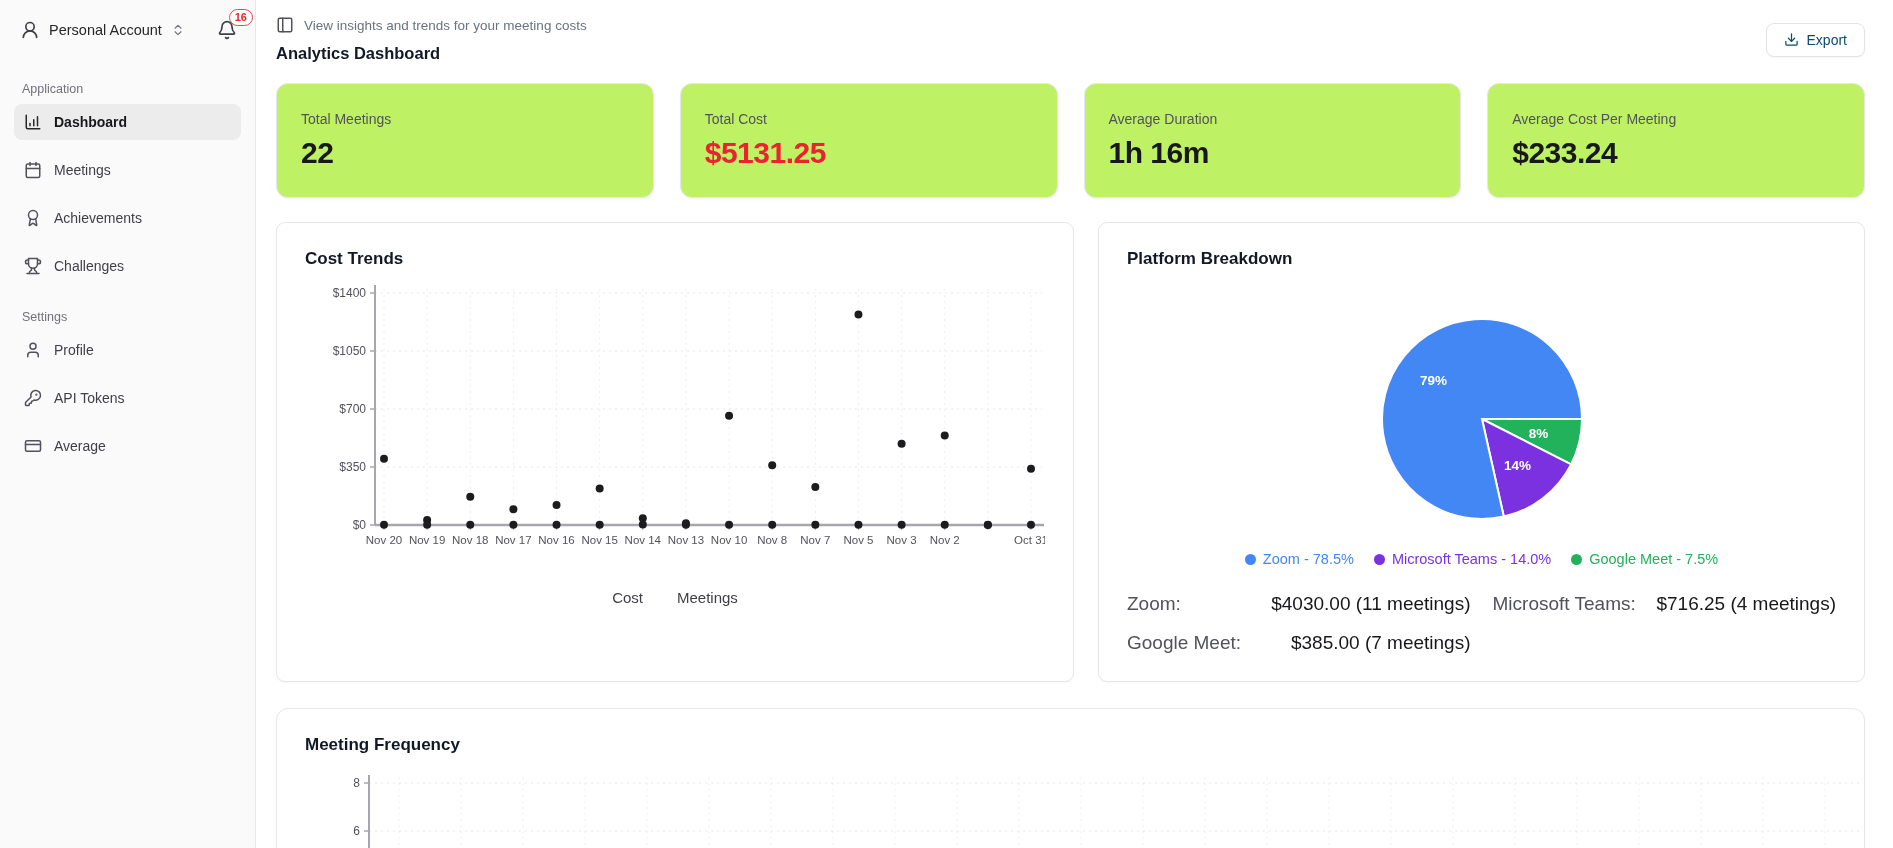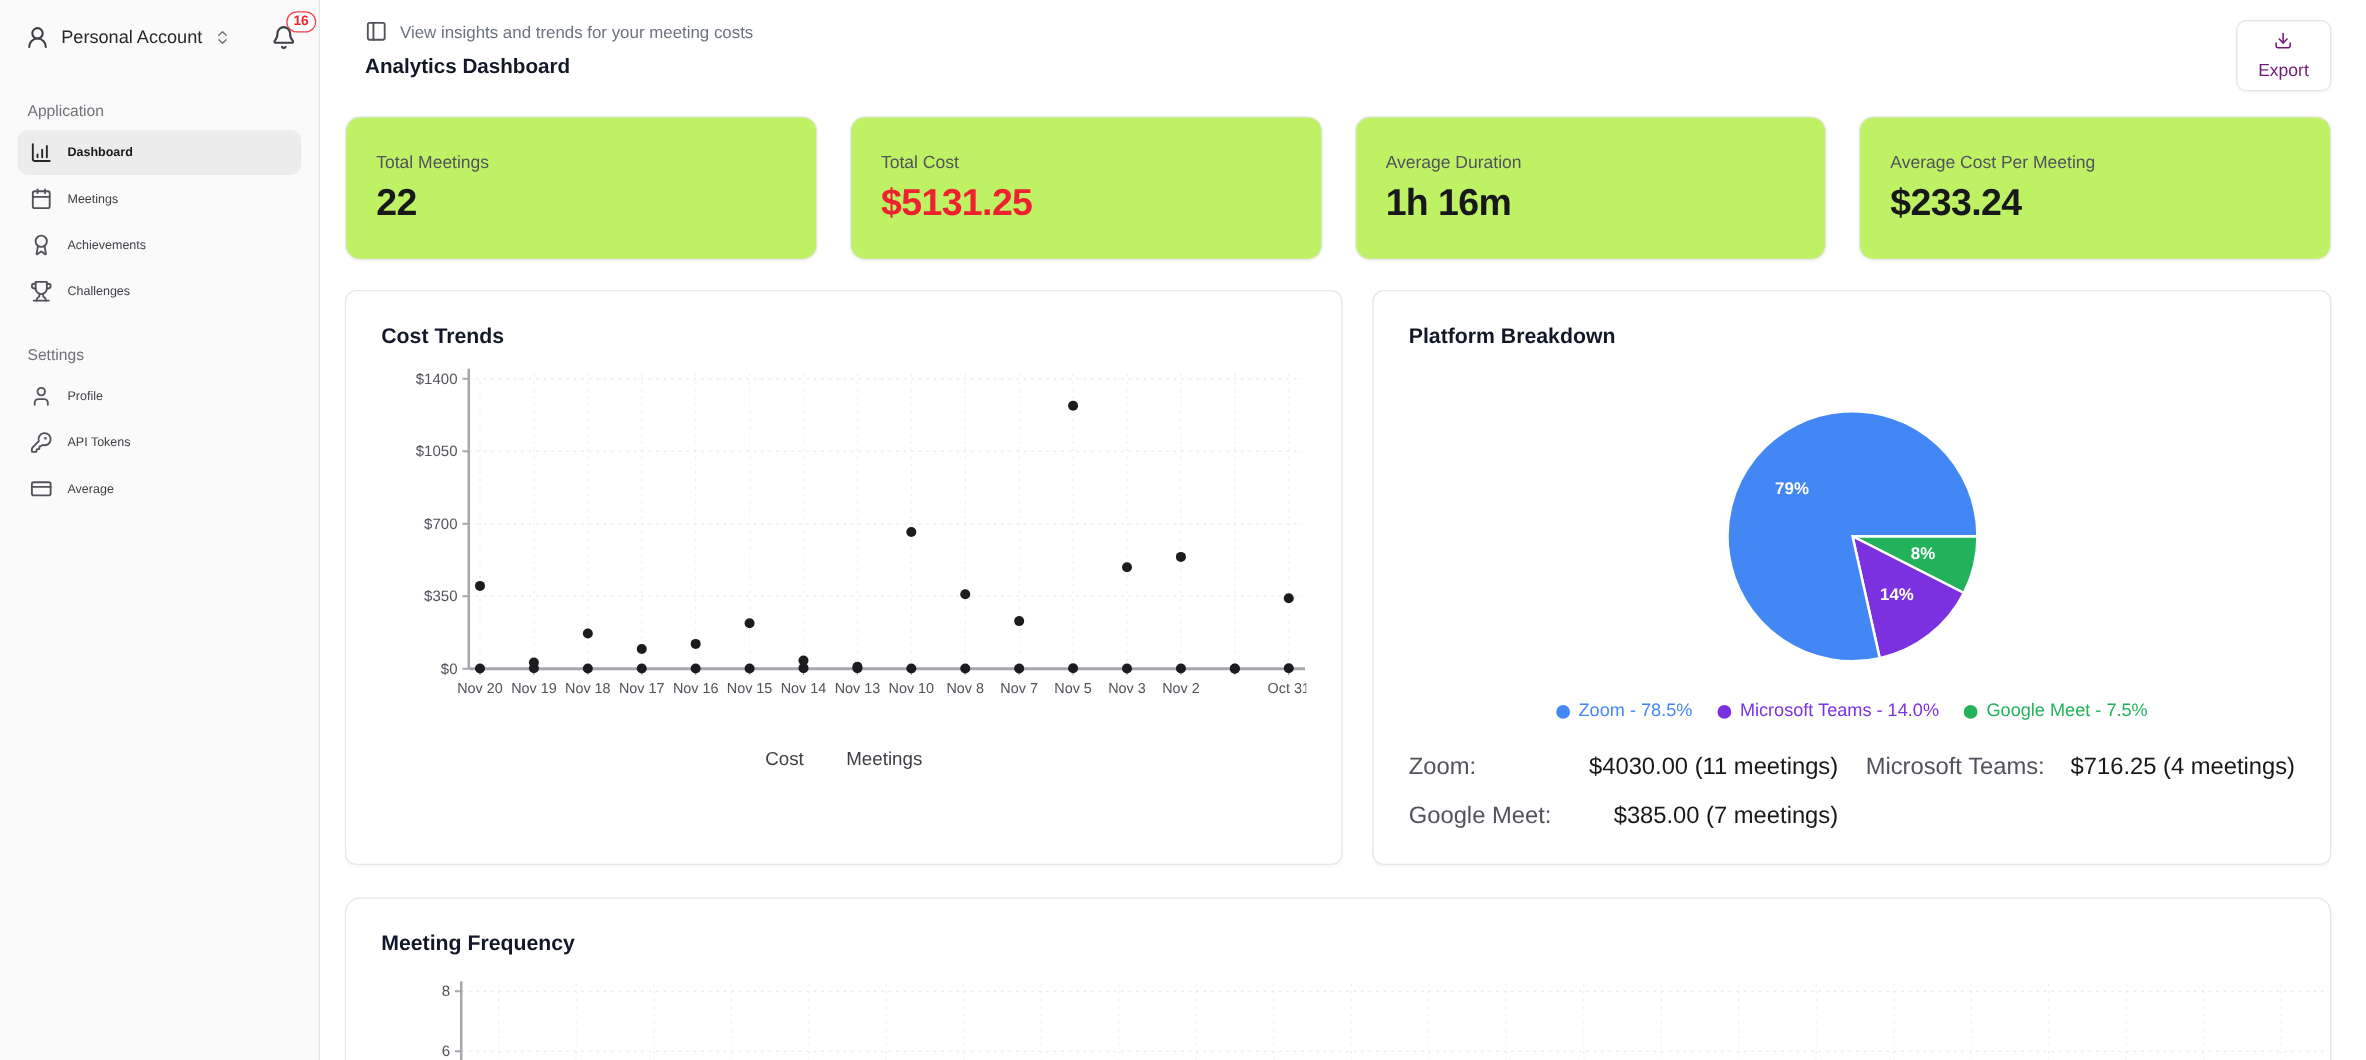--- a/index.html
+++ b/index.html
@@ -25,39 +25,38 @@
     position: absolute; top: -11px; right: -16px;
     background: #ffffff; border: 1.5px solid #f0424d; color: #ef232c;
     font-size: 11px; font-weight: 700; line-height: 1;
     padding: 2px 5px; border-radius: 9px;
   }
   .section-label { font-size: 12.5px; color: #71717a; margin: 26px 8px 8px; }
   .section-label.first { margin-top: 38px; }
   .nav-item {
     display: flex; align-items: center; gap: 12px;
     padding: 9px 10px; border-radius: 8px;
-    font-size: 10px; color: #3f3f46; font-weight: 400;
-    cursor: pointer; margin-bottom: 1px;
+    font-size: 14px; color: #3f3f46; font-weight: 400;
+    cursor: pointer; margin-bottom: 12px;
   }
   .nav-item .nicon { color: #52525b; display: flex; }
   .nav-item.active { background: #ececec; color: #18181b; font-weight: 600; }
   .nav-item.active .nicon { color: #27272a; }
   
   .main { flex: 1; padding: 16px 28px 0 20px; overflow: hidden; }
-  .main-header { display: flex; align-items: flex-start; margin-left: 16px; }
+  .main-header { display: flex; align-items: center; }
   .subtitle-row { display: flex; align-items: center; gap: 10px; color: #6b7280; font-size: 13.5px; }
   .subtitle-row .hicon { color: #52525b; display: flex; }
   .page-title { font-size: 16.5px; font-weight: 700; color: #111827; margin-top: 10px; }
   .export-btn {
     margin-left: auto; display: flex; align-items: center; gap: 8px;
     padding: 8px 17px; border: 1px solid #e4e4e7; border-radius: 8px;
-    background: #fff; font-size: 14px; color: #701a75; font-weight: 500;
+    background: #fff; font-size: 14px; color: #0c4a6e; font-weight: 500;
     box-shadow: 0 1px 2px rgba(0,0,0,.04); cursor: pointer;
     font-family: "Liberation Sans", sans-serif;
-    flex-direction: column;
   }
   .stats-row { display: flex; gap: 26px; margin-top: 20px; }
   .stat-card {
     flex: 1; border: 1px solid #e7e7ea; border-radius: 12px;
     padding: 27px 24px; background: #bef264; box-shadow: 0 1px 2px rgba(0,0,0,.03);
   }
   .stat-label { font-size: 14px; color: #52525b; }
   .stat-value { margin-top: 9px; font-size: 30px; font-weight: 700; color: #18181b; letter-spacing: -0.5px; }
   .charts-row { display: flex; gap: 24px; margin-top: 24px; }
   .chart-card {

